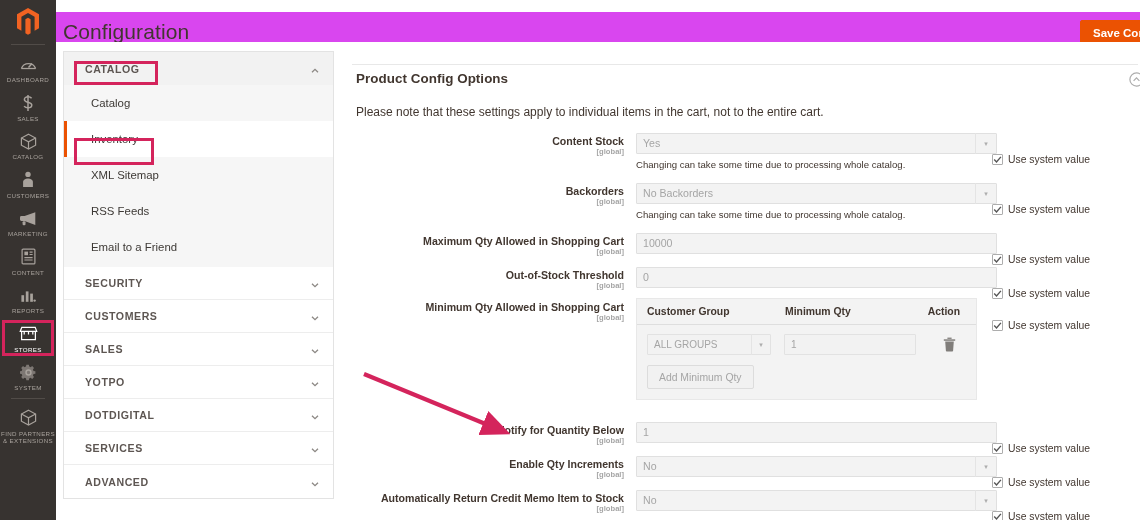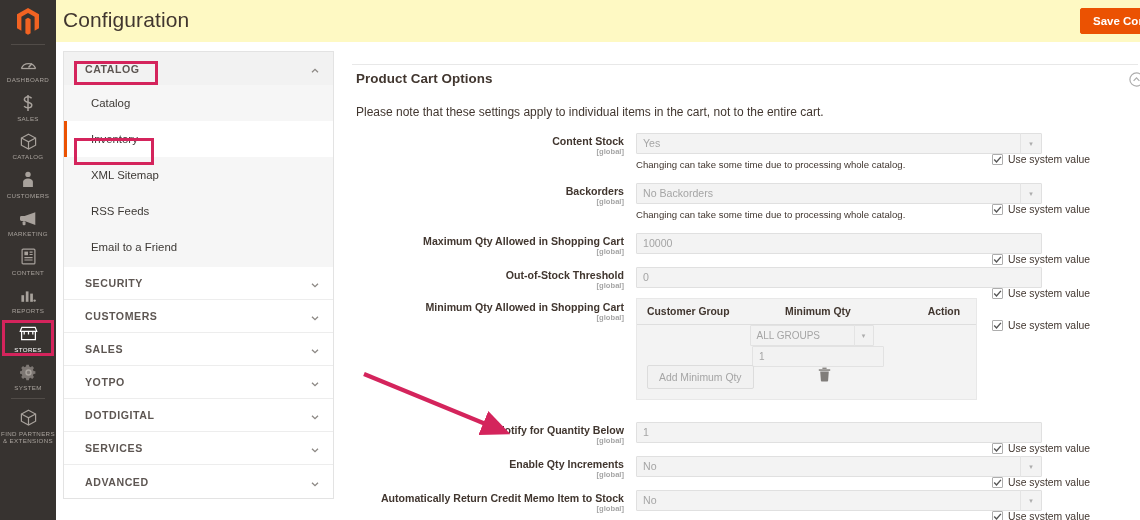--- a/index.html
+++ b/index.html
@@ -45,22 +45,22 @@
     width: 54px; text-transform: uppercase;
   }
   .rail-item.active .rail-ico, .rail-item.active .rail-label { color: #ffffff; }
   .rail-highlight {
     position: absolute; left: 2px; top: 1px; right: 2px; bottom: 1px;
     border: 3px solid #d4245c; pointer-events: none;
   }
 
   
   .page-header {
-    position: absolute; left: 56px; top: 0; width: 1084px; height: 42px;
-    background: #fef9c3;
+    position: absolute; left: 56px; top: 12px; width: 1084px; height: 42px;
+    background: #d946ef;
   }
   .page-title {
     position: absolute; left: 7px; top: 8px;
     font-size: 21px; font-weight: 400; color: #41362f;
     letter-spacing: .1px;
   }
   .save-config-btn {
     position: absolute; left: 1024px; top: 8px;
     height: 26px; min-width: 104px;
     background: #eb5202; border: 1px solid #eb5202;
@@ -154,21 +154,21 @@
     text-align: right;
     font-size: 10.6px; font-weight: bold; color: #41362f;
     line-height: 12px;
   }
   .fscope {
     display: block; font-size: 7.6px; font-weight: bold;
     color: #a6a6a6; line-height: 10px; margin-top: 0px;
   }
   .fctl { position: absolute; left: 294px; }
   .sel, .txt {
-    width: 406px; height: 21px;
+    width: 361px; height: 21px;
     background: #f3f3f3;
     border: 1px solid #e0e0e0;
     border-radius: 1px;
     color: #a5a5a5; font-size: 10.6px;
     font-family: "Liberation Sans", sans-serif;
     padding: 0 6px; line-height: 19px;
     position: relative;
   }
   .sel .caret {
     position: absolute; right: 0; top: -1px;
@@ -205,21 +205,21 @@
   }
   .dyn-head {
     display: flex; height: 26px; align-items: center;
     border-bottom: 1px solid #dedede;
     font-size: 10.4px; font-weight: bold; color: #41362f;
   }
   .dc-group { width: 148px; padding-left: 10px; }
   .dc-qty   { width: 127px; }
   .dc-act   { width: 62px; text-align: right; padding-right: 14px; }
   .dyn-row {
-    display: flex; align-items: center; height: 38px; padding-left: 10px; flex-direction: column;
+    display: flex; align-items: center; height: 38px; padding-left: 10px;
   }
   .dyn-sel {
     position: relative;
     width: 124px; height: 21px;
     background: #f2f2f2; border: 1px solid #e2e2e2; border-radius: 1px;
     color: #a5a5a5; font-size: 10px; line-height: 19px; padding: 0 6px;
   }
   .dyn-sel .caret {
     position: absolute; right: 0; top: -1px; width: 19px; height: 21px;
     border-left: 1px solid #e4e4e4;
@@ -470,21 +470,21 @@
         </span>
       </div>
 
       <span class="nav-highlight" style="left:10px; top:9px; width:84px; height:24px;"></span>
       <span class="nav-highlight" style="left:10px; top:86px; width:80px; height:27px;"></span>
     </div>
 
     <div class="settings">
       <div class="settings-top-rule"></div>
 
-      <div class="sec-title">Product Cart Options</div>
+      <div class="sec-title">Product Config Options</div>
       <span class="collapse-icon">
         <svg width="15" height="15" viewBox="0 0 15 15" fill="none" stroke="currentColor" stroke-width="1.2">
           <circle cx="7.5" cy="7.5" r="6.6"></circle>
             <path d="M4.6 8.8 7.5 5.9l2.9 2.9"></path>
         </svg>
       </span>
       <div class="sec-note">Please note that these settings apply to individual items in the cart, not to the entire cart.</div>
 
       <div class="frow" style="top:93px;">
         <div class="flabel">

